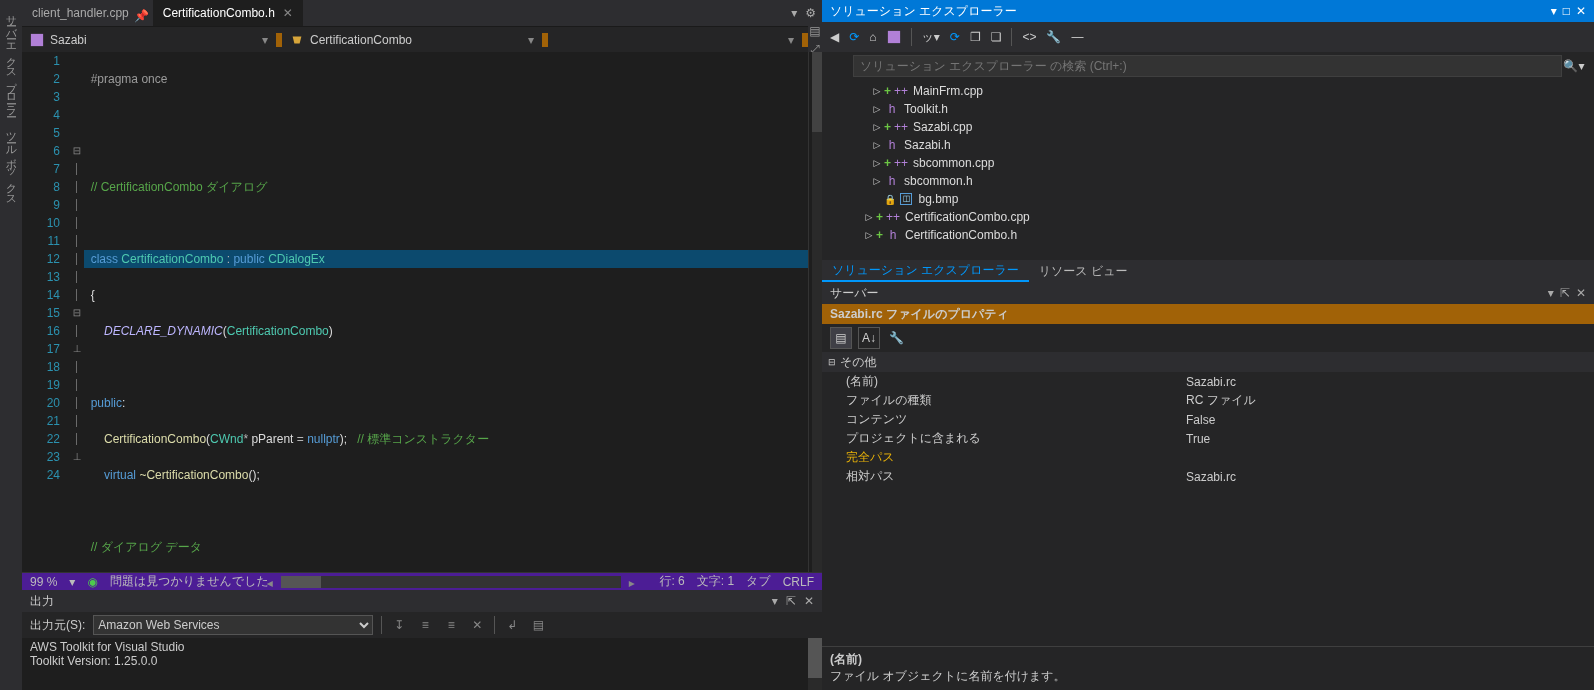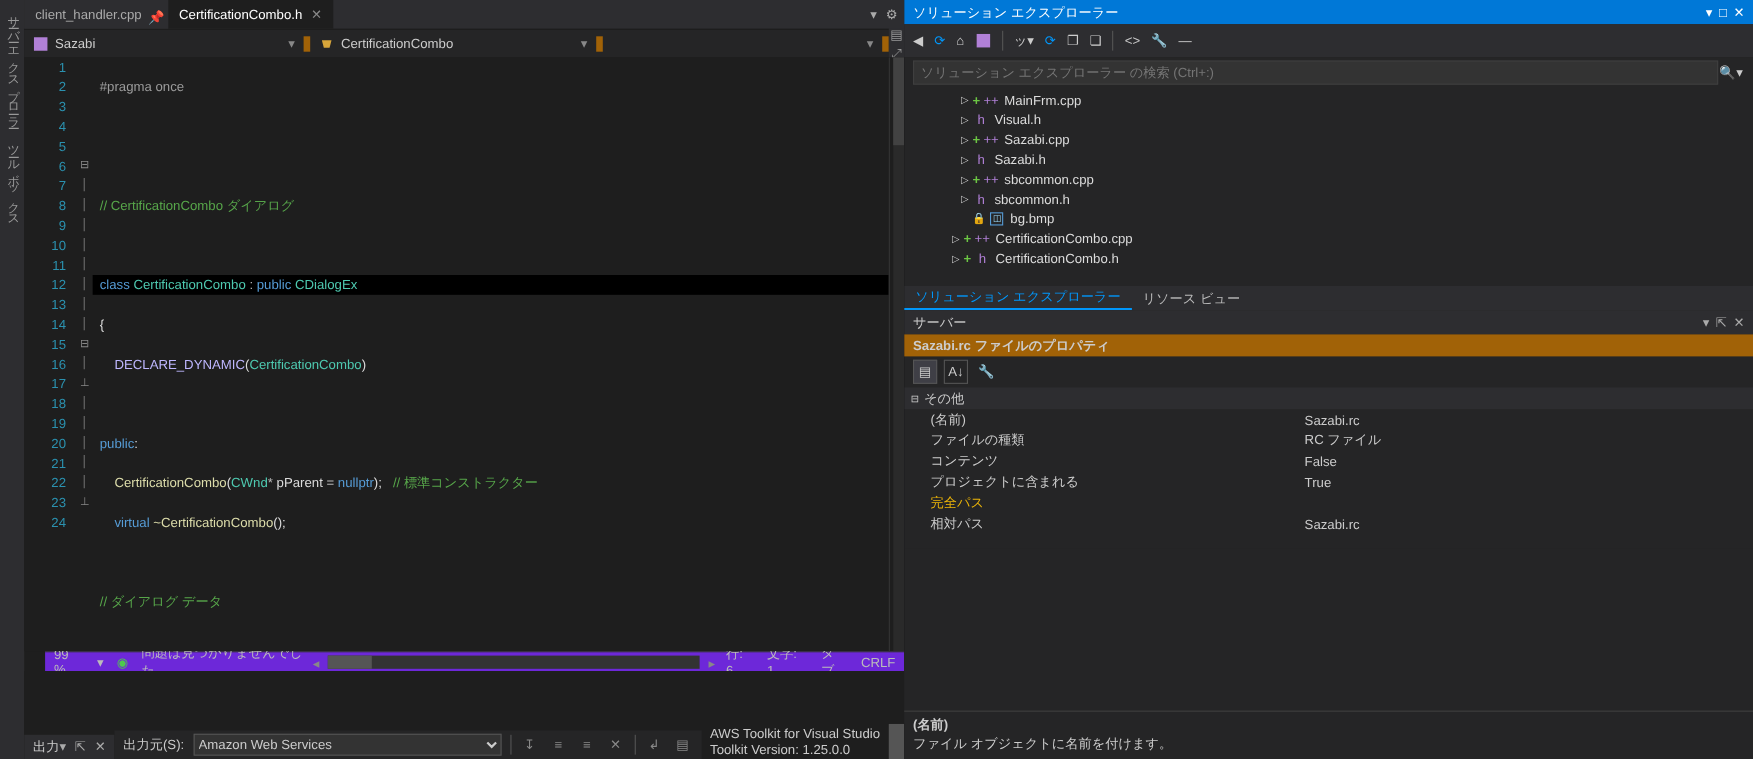--- a/index.html
+++ b/index.html
@@ -22,56 +22,56 @@
 .splitgutter { width:14px; background:#2d2d30; display:flex; flex-direction:column; align-items:center; padding-top:4px; }
 .splitgutter span { color:#999; cursor:pointer; margin-bottom:4px; }
 .editor-wrap { flex:1; display:flex; overflow:hidden; }
 .editor { flex:1; display:flex; background:#1e1e1e; font-family:Consolas,"MS Gothic",monospace; font-size:13px; line-height:18px; position:relative; }
 .linenos { width:48px; text-align:right; padding-right:10px; color:#2b91af; user-select:none; }
 .linenos div { height:18px; }
 .folding { width:14px; color:#888; }
 .folding div { height:18px; text-align:center; font-size:10px; }
 .code { flex:1; white-space:pre; overflow:hidden; }
 .code .row { height:18px; }
-.hl6 { background:#000000; }
+.hl6 { background:#0c4a6e; }
 .c-pre { color:#9b9b9b; }
 .c-cmt { color:#57a64a; }
 .c-kw  { color:#569cd6; }
 .c-type{ color:#4ec9b0; }
-.c-mac { color:#beb7ff; }
+.c-mac { color:#beb7ff;font-style:italic; }
 .c-fn  { color:#dcdcaa; }
 .c-op  { color:#b4b4b4; }
 .c-txt { color:#dcdcdc; }
 .minimap { width:14px; background:#1e1e1e; border-left:1px solid #333; position:relative; }
 .minimap .track { position:absolute; right:0; width:10px; top:0; bottom:0; background:#2a2a2a; }
 .minimap .thumb { position:absolute; right:0; width:10px; height:80px; top:0; background:#424242; }
-.statusline { height:18px; background:#6d28d9; display:flex; align-items:center; padding:0 8px; color:#bbb; font-size:11px; gap:12px; border-top:1px solid #333;margin-left:19px;}
+.statusline { height:18px; background:#4c1d95; display:flex; align-items:center; padding:0 8px; color:#bbb; font-size:11px; gap:12px; border-top:1px solid #333;}
 .statusline .sp { flex:1; }
 .statusline .ok { color:#4ec94e; }
 .statusline .hscroll { width:340px; height:12px; background:#333; position:relative; }
 .statusline .hscroll .th { position:absolute; left:0; width:40px; height:12px; background:#555; }
-.output-pane { height:80px; background:#1e1e1e; display:flex; flex-direction:row;align-items:flex-end; }
+.output-pane { height:100px; background:#1e1e1e; display:flex; flex-direction:column; }
 .output-hd { height:22px; background:#2d2d30; display:flex; align-items:center; padding:0 8px; color:#ccc; }
 .output-hd .r { margin-left:auto; display:flex; gap:8px; color:#aaa; }
 .output-tool { height:26px; background:#252526; display:flex; align-items:center; padding:0 8px; gap:8px; }
 .output-tool select { background:#333; color:#ccc; border:1px solid #555; height:20px; width:280px; font-size:12px; }
 .output-tool .ib { width:18px; height:18px; color:#888; display:flex; align-items:center; justify-content:center; cursor:pointer; }
 .output-body { flex:1; padding:2px 8px; font-family:Consolas,monospace; font-size:12px; color:#ccc; white-space:pre; overflow:hidden; position:relative;}
 .output-body .sc { position:absolute; right:0; top:0; bottom:0; width:14px; background:#2a2a2a; }
 .output-body .sc .st { position:absolute; right:0; top:0; width:14px; height:40px; background:#555; }
 
 .right-pane { width:772px; display:flex; flex-direction:column; background:#252526; }
 .se-title { height:22px; background:#0078d7; color:#fff; display:flex; align-items:center; padding:0 8px; }
 .se-title .r { margin-left:auto; display:flex; gap:6px; }
 .se-title .r span { cursor:pointer; }
 .se-tool { height:30px; background:#2d2d30; display:flex; align-items:center; padding:0 8px; gap:10px; color:#ccc; }
 .se-tool span { cursor:pointer; }
 .se-tool .div { width:1px; height:18px; background:#555; }
 .se-search { height:28px; display:flex; align-items:center; padding:0 8px; background:#252526; }
-.se-search input { flex:1; background:#333; border:1px solid #3f3f3f; color:#ccc; height:22px; padding:0 6px; }
+.se-search input { flex:1; background:#333; border:1px solid #3f3f3f; color:#ccc; height:22px; padding:0 6px;margin-left:23px; }
 .se-search .sic { width:24px; text-align:center; color:#ccc; cursor:pointer; }
 .se-tree { flex:1; background:#252526; overflow:hidden; padding:2px 0; }
 .se-tree .item { height:18px; display:flex; align-items:center; padding-left:48px; color:#dcdcdc; cursor:pointer; }
 .se-tree .item .exp { width:14px; color:#ccc; font-size:9px; text-align:center; }
 .se-tree .item .ico { width:16px; margin-right:4px; display:flex; align-items:center; justify-content:center; }
 .se-tree .item .plus { color:#6cc644; margin-right:2px; font-weight:bold; }
 .se-tree .item .lock { color:#e07b3c; margin-right:2px; font-size:10px; }
 .ico-cpp { color:#b180d7; }
 .ico-h   { color:#b180d7; }
 .ico-bmp { color:#9cdcfe; border:1px solid #569cd6; font-size:8px; width:12px; height:12px; line-height:10px; text-align:center;}
@@ -324,21 +324,21 @@
         <span class="ico">
           <span class="ico-cpp">++</span>
         </span>
         <span>MainFrm.cpp</span>
       </div>
       <div class="item">
         <span class="exp">▷</span>
         <span class="ico">
           <span class="ico-h">h</span>
         </span>
-        <span>Visual.h</span>
+        <span>Toolkit.h</span>
       </div>
       <div class="item">
         <span class="exp">▷</span>
         <span class="plus">+</span>
         <span class="ico">
           <span class="ico-cpp">++</span>
         </span>
         <span>Sazabi.cpp</span>
       </div>
       <div class="item">

